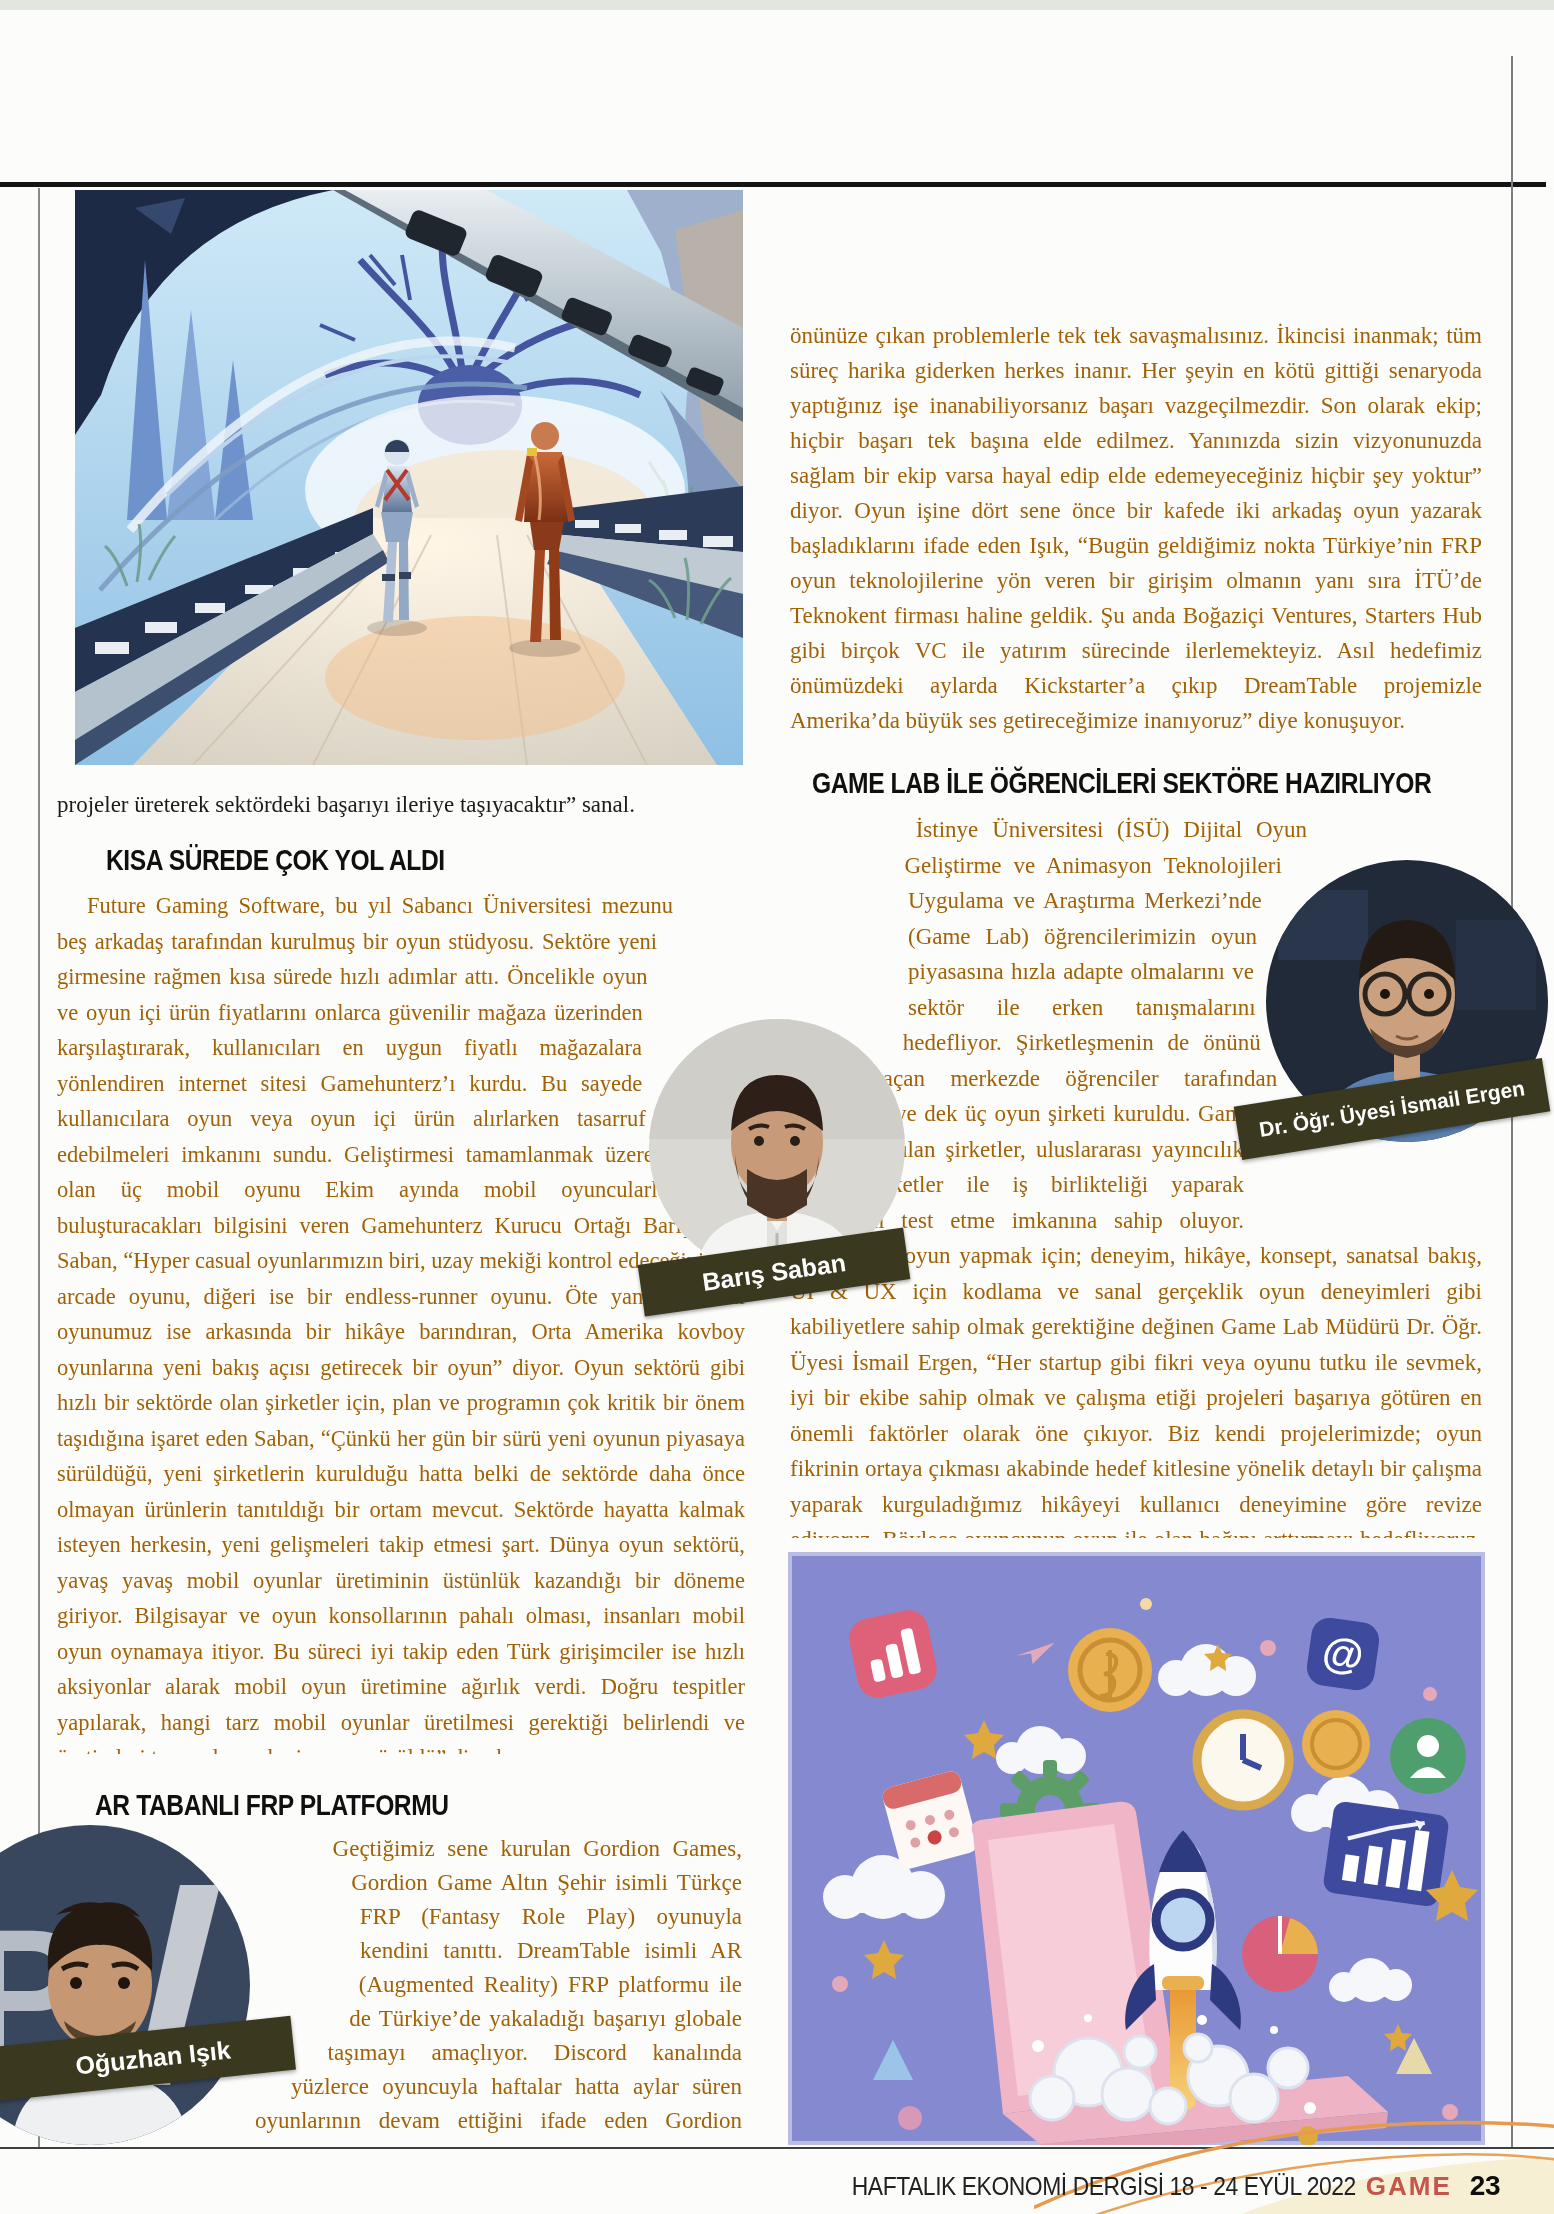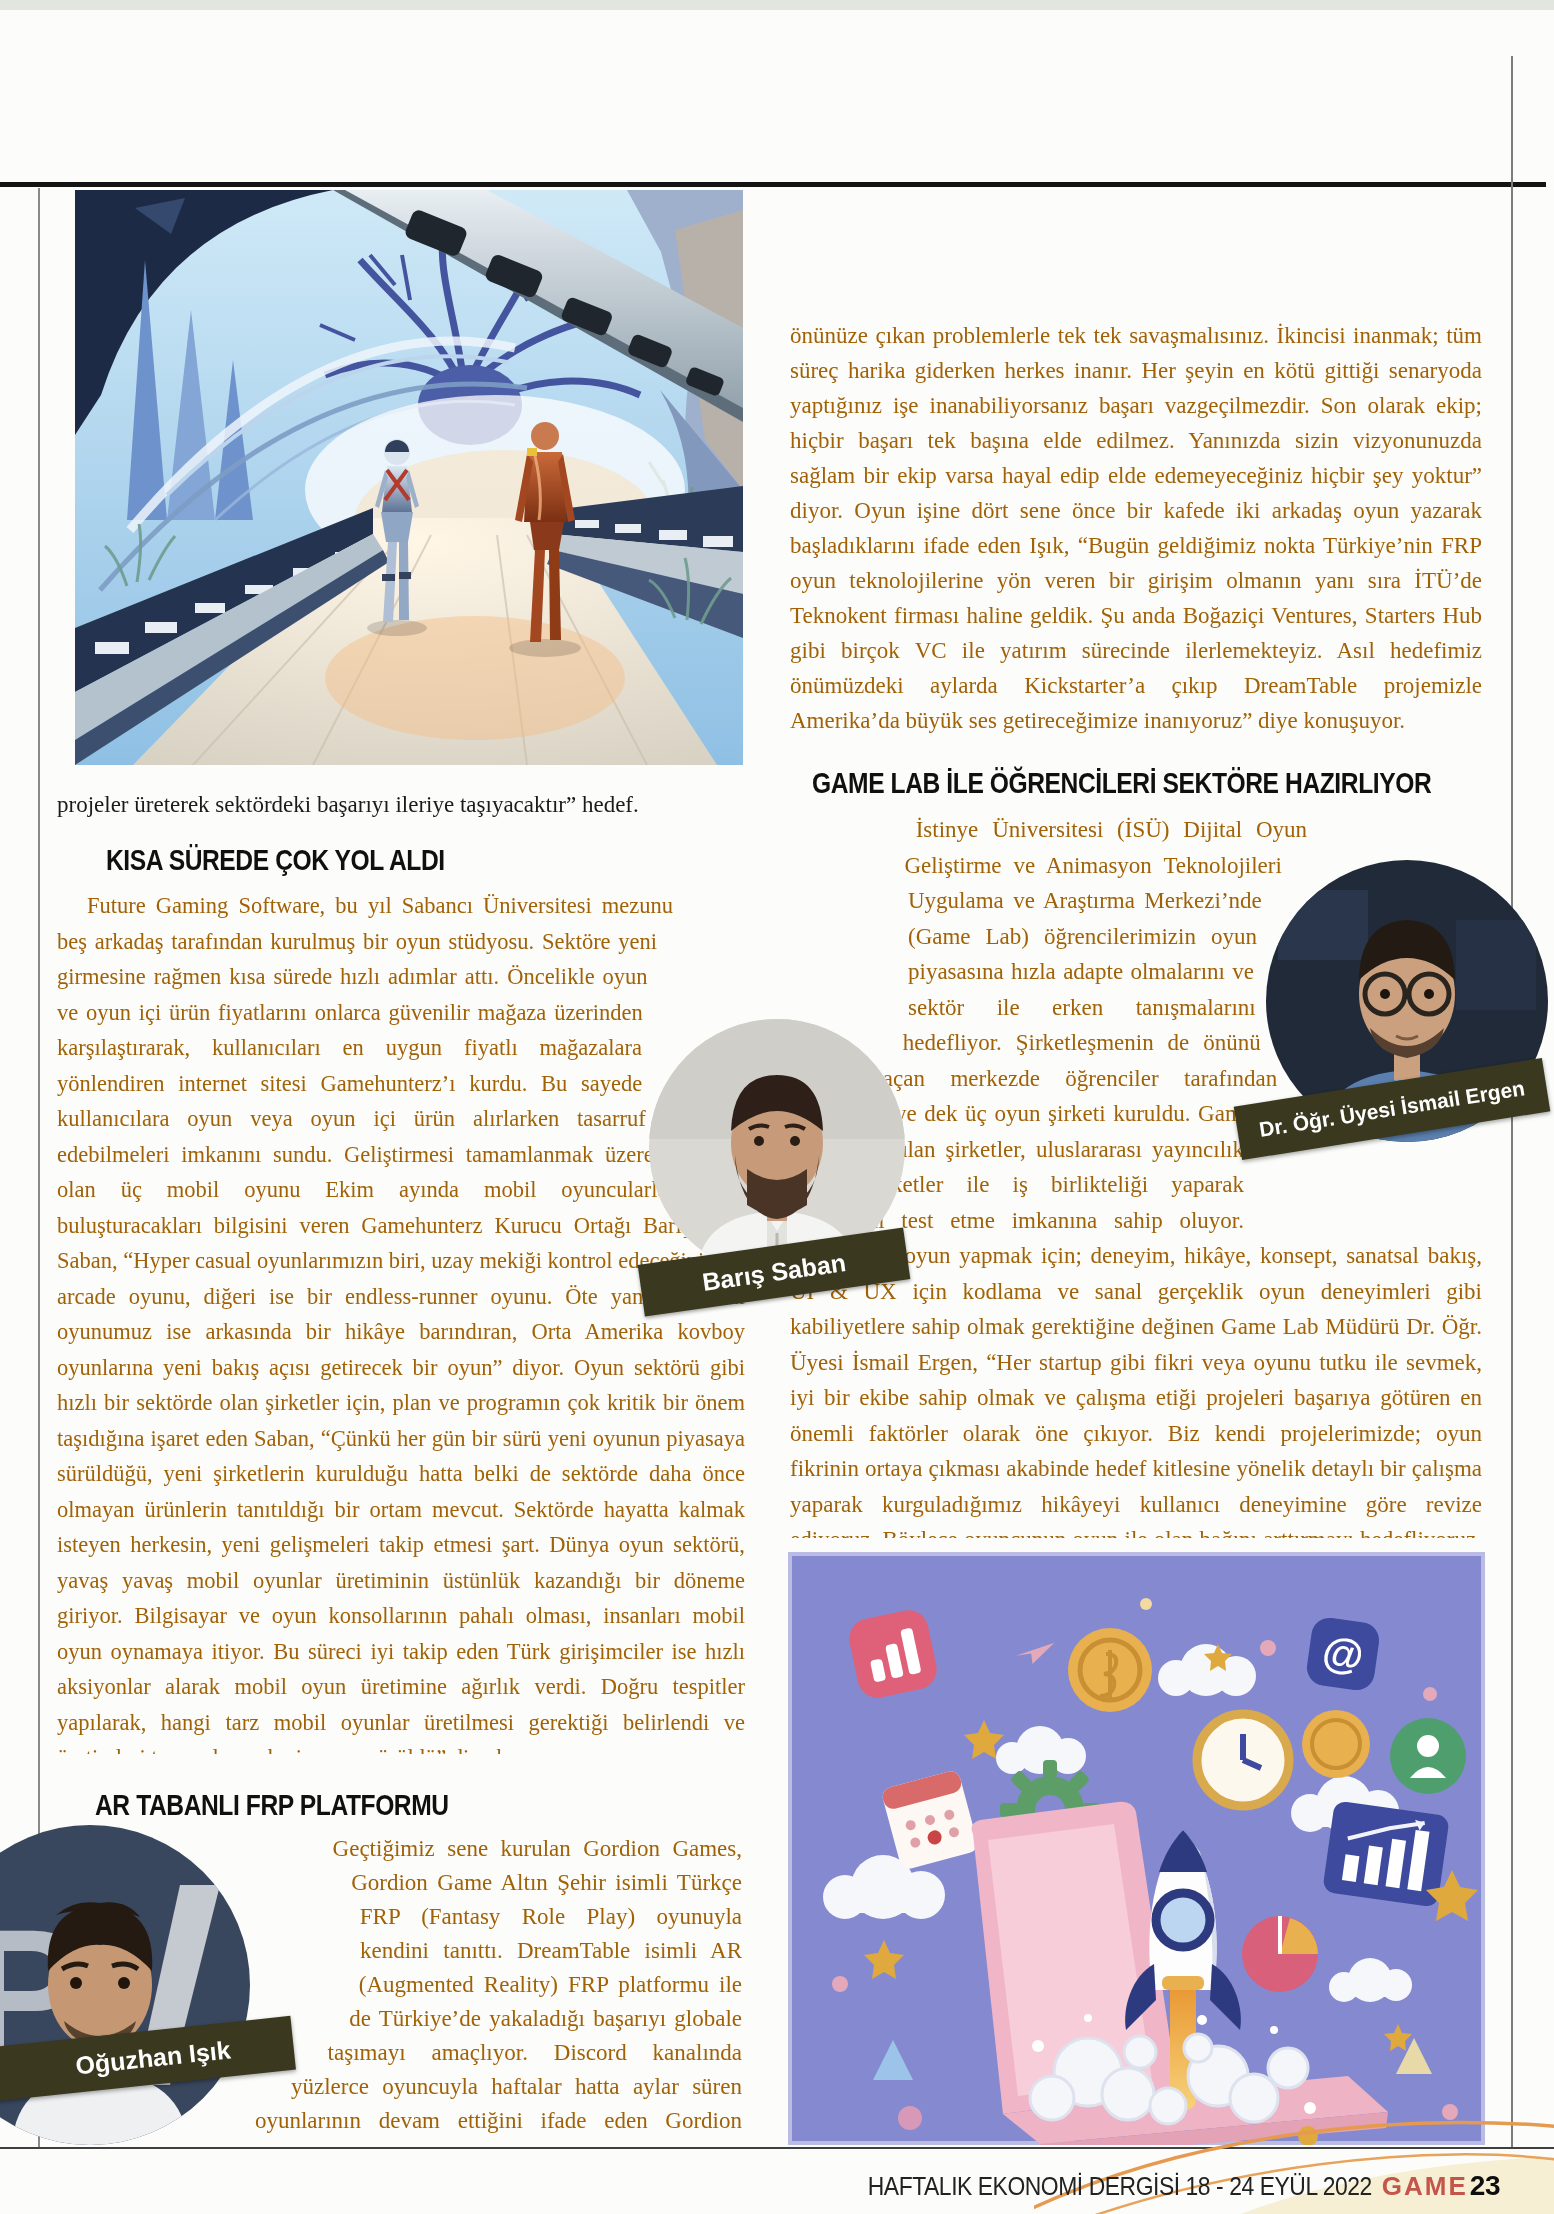--- a/index.html
+++ b/index.html
@@ -54,21 +54,21 @@
   #saban-banner{left:640px;top:1246px;width:268px;height:52px;font-size:25px;transform:rotate(-8deg);}
   #ergen-banner{left:1236px;top:1082px;width:312px;height:54px;font-size:21px;transform:rotate(-9deg);}
   #isik-banner{left:-18px;top:2032px;width:282px;height:54px;font-size:25px;transform:rotate(-6deg);padding-left:30px;}
 
   
   #footer{left:0;top:2170px;width:1500px;text-align:right;
      font-family:"Liberation Sans",sans-serif;font-size:26px;color:#222;
      letter-spacing:-.5px;z-index:9;}
   #footer .mag{display:inline-block;transform:scaleX(.88);transform-origin:right center;}
   #footer .brand{color:#c4554a;font-weight:bold;letter-spacing:2px;margin-left:10px;}
-  #footer .pageno{color:#0e0e0e;font-weight:bold;margin-left:2px;font-size:28px;}
+  #footer .pageno{color:#0e0e0e;font-weight:bold;margin-left:18px;font-size:28px;}
 
   .photo-frame{position:absolute;border-radius:50%;overflow:hidden;}
   #saban-photo{left:649px;top:1019px;width:256px;height:256px;}
   #ergen-photo{left:1266px;top:860px;width:282px;height:282px;}
   #isik-photo{left:-70px;top:1825px;width:320px;height:320px;}
 
   #hero{left:75px;top:190px;width:668px;height:575px;}
   #illustration{left:788px;top:1552px;width:697px;height:593px;}
   #corner-swoosh{right:0;top:2084px;width:520px;height:130px;z-index:5;}
 </style>
@@ -201,21 +201,21 @@
     <path d="M455,332 L489,332 L484,360 L459,360 Z" fill="#8a3a1a"></path>
     <path d="M460,360 L470,360 L466,452 L455,452 Z" fill="#a2471f"></path>
     <path d="M474,360 L484,360 L486,450 L475,450 Z" fill="#8f3c16"></path>
     <path d="M452,264 L440,330 L447,332 L458,272 Z" fill="#a2471f"></path>
     <path d="M488,264 L500,330 L493,332 L483,272 Z" fill="#a2471f"></path>
     <path d="M460,266 Q468,300 464,330" stroke="#f0b080" stroke-width="3" fill="none" opacity=".8"></path>
     <rect x="452" y="258" width="10" height="8" fill="#e8c23a"></rect>
   </g>
 </svg>
 
-<div class="abs caption" id="caption-line">projeler üreterek sektördeki başarıyı ileriye taşıyacaktır” hedef.</div>
+<div class="abs caption" id="caption-line">projeler üreterek sektördeki başarıyı ileriye taşıyacaktır” sanal.</div>
 
 <div class="abs serif-body" id="col-intro">
   <span>önünüze çıkan problemlerle tek tek savaşmalısınız. İkincisi inanmak; tüm süreç harika giderken herkes inanır. Her şeyin en kötü gittiği senaryoda yaptığınız işe inanabiliyorsanız başarı vazgeçilmezdir. Son olarak ekip; hiçbir başarı tek başına elde edilmez. Yanınızda sizin vizyonunuzda sağlam bir ekip varsa hayal edip elde edemeyeceğiniz hiçbir şey yoktur” diyor. Oyun işine dört sene önce bir kafede iki arkadaş oyun yazarak başladıklarını ifade eden Işık, “Bugün geldiğimiz nokta Türkiye’nin FRP oyun teknolojilerine yön veren bir girişim olmanın yanı sıra İTÜ’de Teknokent firması haline geldik. Şu anda Boğaziçi Ventures, Starters Hub gibi birçok VC ile yatırım sürecinde ilerlemekteyiz. Asıl hedefimiz önümüzdeki aylarda Kickstarter’a çıkıp DreamTable projemizle Amerika’da büyük ses getireceğimize inanıyoruz” diye konuşuyor.</span>
 </div>
 
 <h2 class="abs sec" id="kisa-head">KISA SÜREDE ÇOK YOL ALDI</h2>
 <div class="abs serif-body" id="kisa-body">
   <div class="fl-saban-left"></div>
   <span>Future Gaming Software, bu yıl Sabancı Üniversitesi mezunu beş arkadaş tarafından kurulmuş bir oyun stüdyosu. Sektöre yeni girmesine rağmen kısa sürede hızlı adımlar attı. Öncelikle oyun ve oyun içi ürün fiyatlarını onlarca güvenilir mağaza üzerinden karşılaştırarak, kullanıcıları en uygun fiyatlı mağazalara yönlendiren internet sitesi Gamehunterz’ı kurdu. Bu sayede kullanıcılara oyun veya oyun içi ürün alırlarken tasarruf edebilmeleri imkanını sundu. Geliştirmesi tamamlanmak üzere olan üç mobil oyunu Ekim ayında mobil oyuncularla buluşturacakları bilgisini veren Gamehunterz Kurucu Ortağı Barış Saban, “Hyper casual oyunlarımızın biri, uzay mekiği kontrol edeceğiniz bir arcade oyunu, diğeri ise bir endless-runner oyunu. Öte yandan casual oyunumuz ise arkasında bir hikâye barındıran, Orta Amerika kovboy oyunlarına yeni bakış açısı getirecek bir oyun” diyor. Oyun sektörü gibi hızlı bir sektörde olan şirketler için, plan ve programın çok kritik bir önem taşıdığına işaret eden Saban, “Çünkü her gün bir sürü yeni oyunun piyasaya sürüldüğü, yeni şirketlerin kurulduğu hatta belki de sektörde daha önce olmayan ürünlerin tanıtıldığı bir ortam mevcut. Sektörde hayatta kalmak isteyen herkesin, yeni gelişmeleri takip etmesi şart. Dünya oyun sektörü, yavaş yavaş mobil oyunlar üretiminin üstünlük kazandığı bir döneme giriyor. Bilgisayar ve oyun konsollarının pahalı olması, insanları mobil oyun oynamaya itiyor. Bu süreci iyi takip eden Türk girişimciler ise hızlı aksiyonlar alarak mobil oyun üretimine ağırlık verdi. Doğru tespitler yapılarak, hangi tarz mobil oyunlar üretilmesi gerektiği belirlendi ve üretimleri tamamlanarak piyasaya sürüldü” diye konuşuyor.</span>
 </div>

